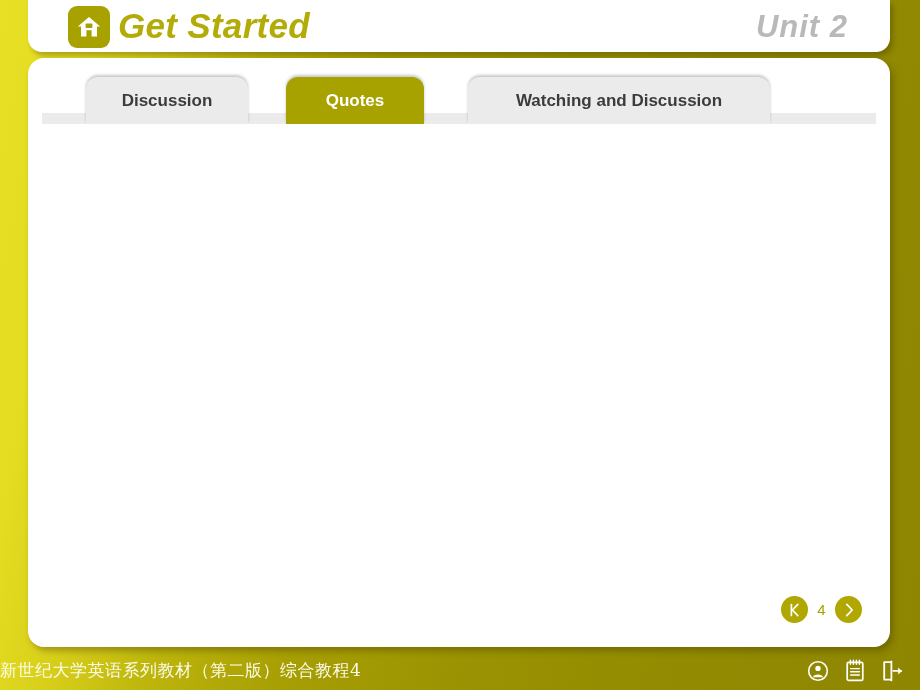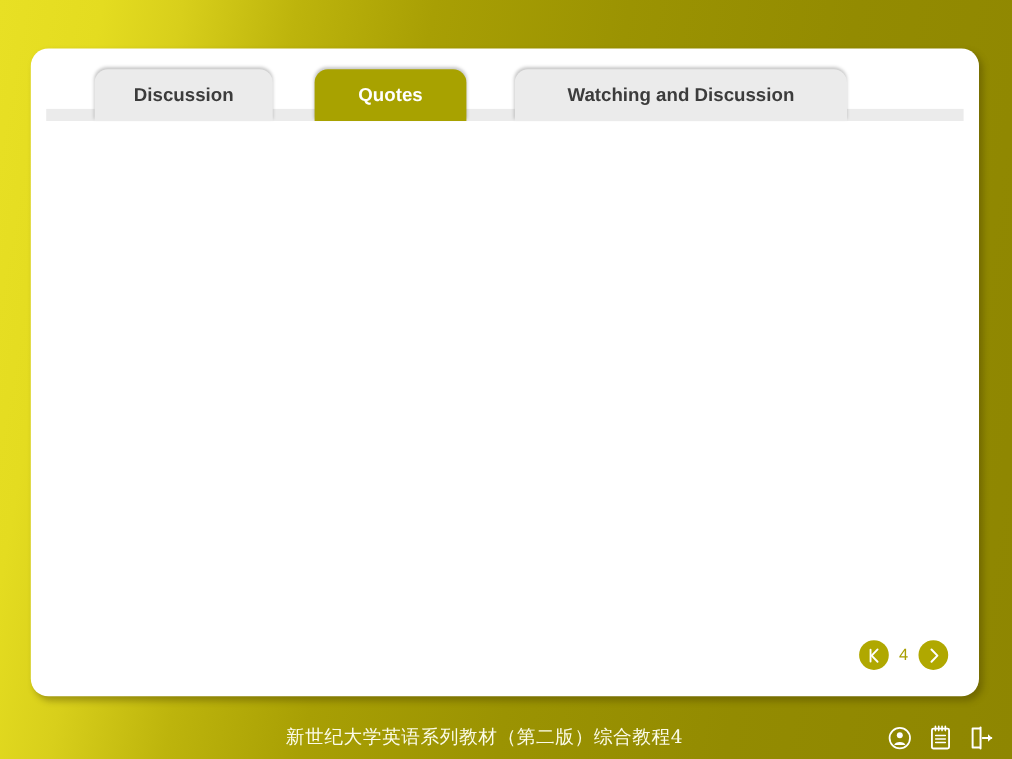--- a/index.html
+++ b/index.html
@@ -80,21 +80,21 @@
     color: #b9b9b9;
     line-height: 42px;
     white-space: nowrap;
     letter-spacing: 1px;
   }
 
   
   #panel {
     position: absolute;
     left: 28px;
-    top: 44px;
+    top: 58px;
     width: 862px;
     height: 589px;
     background: #ffffff;
     border-radius: 16px;
     box-shadow: 3px 4px 6px rgba(60,52,0,0.35);
     overflow: hidden;
   }
 
   
   #tab-shelf {
@@ -185,21 +185,20 @@
     width: 920px;
     height: 39px;
   }
   #footer-text {
     position: absolute;
     left: 0;
     top: 0;
     width: 881px;
     height: 39px;
     line-height: 39px;
-    text-align: center;
     font-family: "DejaVu Serif", serif;
     font-size: 17px;
     color: #fbfbe8;
     letter-spacing: 0.5px;
   }
   #footer-icons {
     position: absolute;
     right: 16px;
     top: 0;
     height: 39px;
@@ -207,20 +206,35 @@
     align-items: center;
     gap: 16px;
   }
   #footer-icons svg { display: block; }
 </style>
 </head>
 <body>
 
 <div id="slide">
 
+  <div id="header-bar">
+
+    <div id="home-badge">
+      <span>
+        <svg width="26" height="24" viewBox="0 0 26 24" aria-hidden="true">
+          <path d="M13 2 L24.2 11.6 L21.0 11.6 L21.0 21.6 L15.6 21.6 L15.6 15.2 L10.4 15.2 L10.4 21.6 L5.0 21.6 L5.0 11.6 L1.8 11.6 Z" fill="#ffffff"></path>
+          <rect x="9.6" y="8.6" width="6.8" height="4.4" rx="0.8" fill="#a8a200"></rect>
+        </svg>
+      </span>
+    </div>
+
+    <div id="title-get-started">Get Started</div>
+
+    <div id="unit-label">Unit  2</div>
+  </div>
 
   <div id="panel">
 
     <div id="tab-shelf"></div>
 
     <div id="tab-discussion" class="tab inactive">
       <span>Discussion</span>
     </div>
 
     <div id="tab-quotes" class="tab active">

